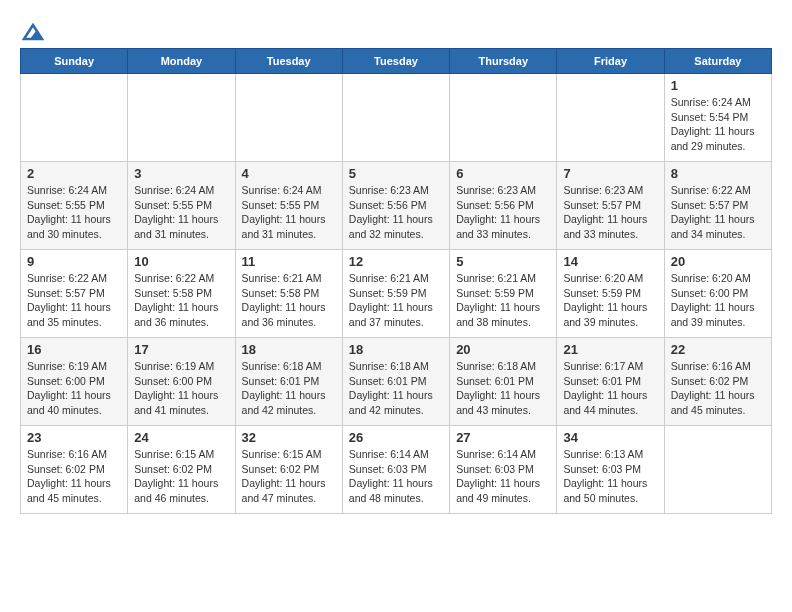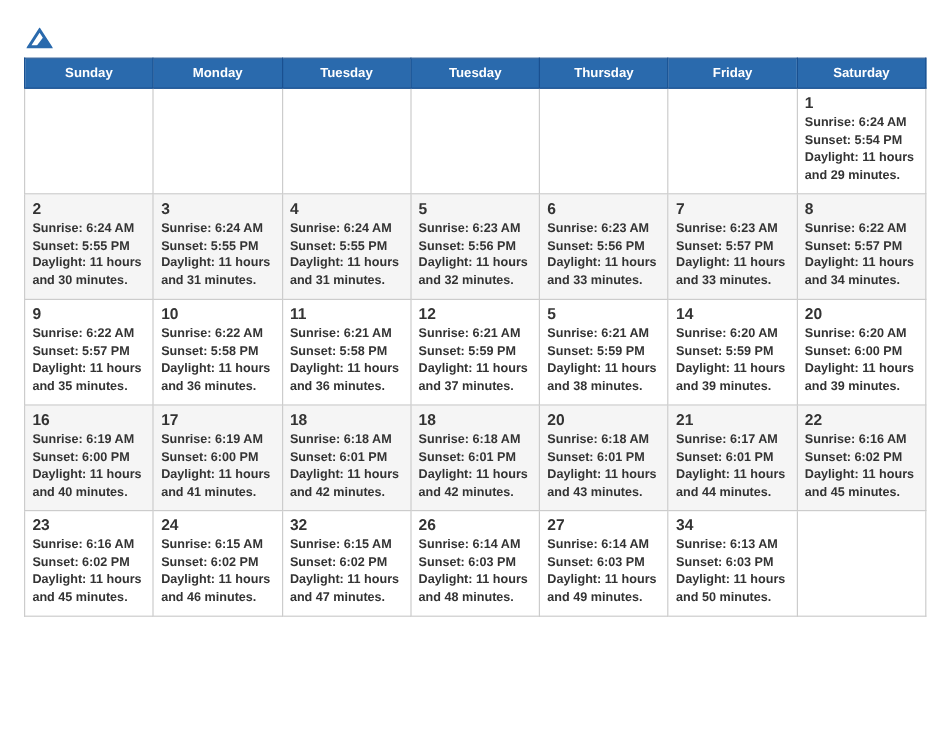--- a/index.html
+++ b/index.html
@@ -68,21 +68,20 @@
     .day-number {
       font-size: 13px;
       font-weight: bold;
       display: block;
       margin-bottom: 2px;
     }
     .day-info {
       font-size: 10.5px;
       line-height: 1.4;
       color: #333;
-      font-weight: bold;
     }
     .row-even td {
       background-color: #f5f5f5;
     }
     .row-odd td {
       background-color: #fff;
     }
     .empty-cell {
       background-color: #f9f9f9;
     }

